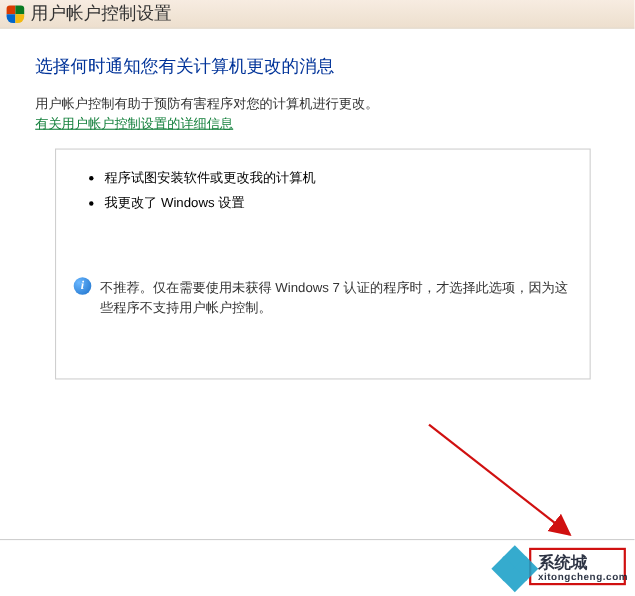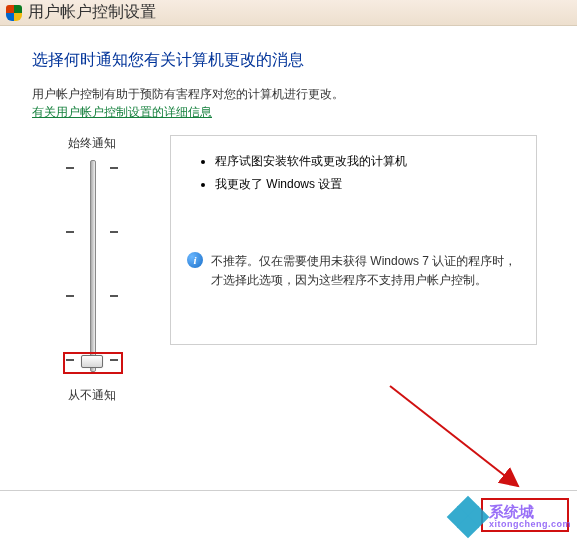--- a/index.html
+++ b/index.html
@@ -224,21 +224,21 @@
   }
   .watermark .diamond {
     position: absolute;
     width: 16px;
     height: 16px;
     background: #1aa0c8;
     transform: rotate(45deg);
   }
   .watermark .txt {
     font-size: 13px;
-    color: #8b5cf6;
+    color: #0f172a;
     line-height: 1.1;
   }
   .watermark .txt .cn { font-weight: bold; font-size: 15px; }
   .watermark .txt .en { font-size: 9px; letter-spacing: 0.5px; font-weight: bold; }
 </style>
 </head>
 <body>
 
 <div class="titlebar">
   <div class="shield">
@@ -251,33 +251,20 @@
 </div>
 
 <div class="content">
   <div class="heading">选择何时通知您有关计算机更改的消息</div>
   <div class="intro">
     <span>用户帐户控制有助于预防有害程序对您的计算机进行更改。</span><br>
     <span class="link">有关用户帐户控制设置的详细信息</span>
   </div>
 
   <div class="body">
-    <div class="slider-col">
-      <div class="slider-label">始终通知</div>
-      <div class="slider-track-wrap">
-        <div class="slider-track"></div>
-        <div class="tick" style="top:8px"></div>
-        <div class="tick" style="top:72px"></div>
-        <div class="tick" style="top:136px"></div>
-        <div class="tick" style="top:200px"></div>
-        <div class="thumb" style="top:195px"></div>
-        <div class="thumb-highlight" style="top:192px"></div>
-      </div>
-      <div class="slider-label" style="margin-top:12px">从不通知</div>
-    </div>
 
     <div class="info-panel">
       <ul>
         <li>程序试图安装软件或更改我的计算机</li>
         <li>我更改了 Windows 设置</li>
       </ul>
       <div class="note">
         <div class="info-icon">i</div>
         <div class="note-text">不推荐。仅在需要使用未获得 Windows 7 认证的程序时，才选择此选项，因为这些程序不支持用户帐户控制。</div>
       </div>

